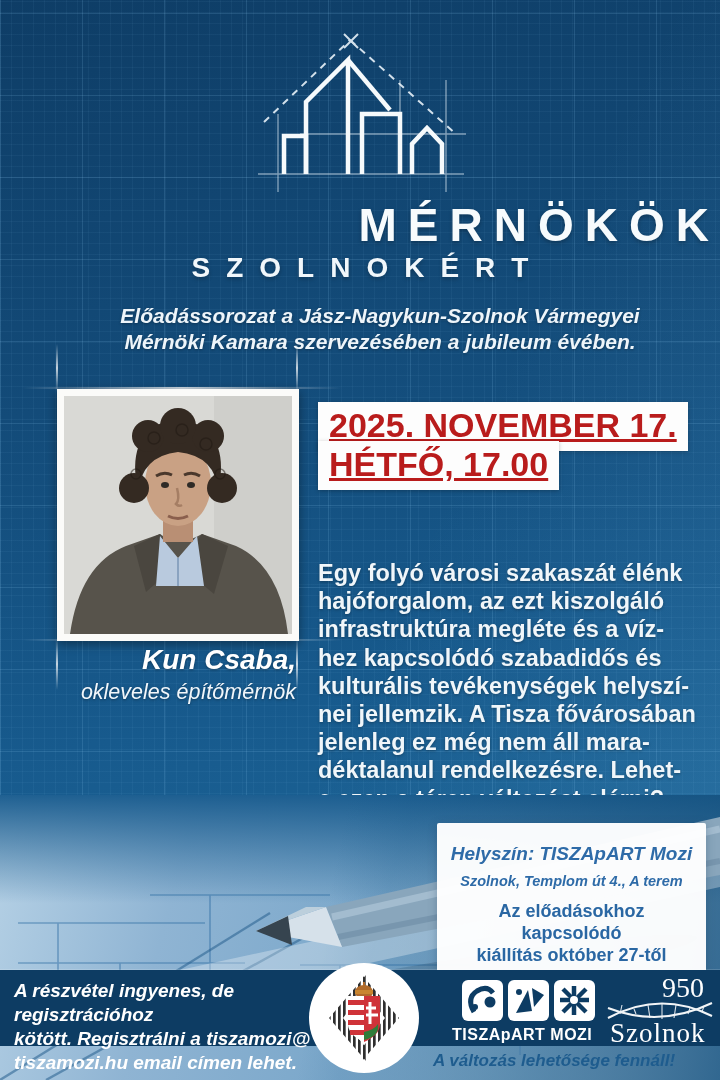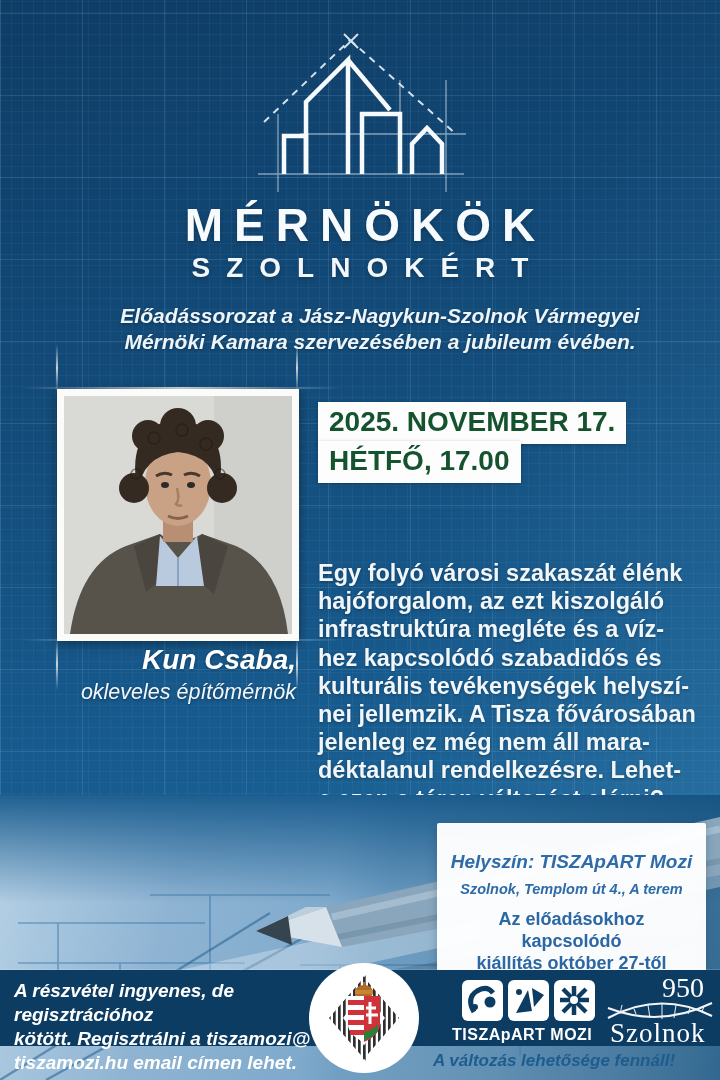--- a/index.html
+++ b/index.html
@@ -12,55 +12,55 @@
   }
   .grid-layer{
     position:absolute;inset:0;pointer-events:none;
     background-image:
       repeating-linear-gradient(0deg, rgba(140,200,240,.16) 0 1px, transparent 1px 82px),
       repeating-linear-gradient(90deg, rgba(140,200,240,.16) 0 1px, transparent 1px 82px),
       repeating-linear-gradient(0deg, rgba(140,200,240,.055) 0 1px, transparent 1px 11px),
       repeating-linear-gradient(90deg, rgba(140,200,240,.055) 0 1px, transparent 1px 11px);
   }
   .logo-svg{position:absolute;left:250px;top:22px;width:220px;height:175px;}
-  .title1{position:absolute;left:0;right:0;top:198px;text-align:center;color:#f7fbfd;
+  .title1{position:absolute;left:0;right:0;top:198px;text-align:right;color:#f7fbfd;
     font-size:46px;font-weight:700;letter-spacing:11px;text-indent:11px;
     text-shadow:0 2px 4px rgba(0,0,0,.25);}
   .title2{position:absolute;left:0;right:0;top:252px;text-align:center;color:#f1f7fb;
     font-size:28px;font-weight:600;letter-spacing:16px;text-indent:16px;
     text-shadow:0 2px 4px rgba(0,0,0,.25);}
   .subtitle{position:absolute;left:0;right:0;top:303px;text-align:center;color:#eef5fa;
     font-size:21px;line-height:26px;font-weight:700;font-style:italic;white-space:pre-line;
     text-shadow:0 1px 3px rgba(0,0,0,.3);padding-left:40px;}
   .cross-v{position:absolute;width:2px;background:linear-gradient(180deg,rgba(255,255,255,0),rgba(255,255,255,.75),rgba(255,255,255,0));}
   .cross-h{position:absolute;height:2px;background:linear-gradient(90deg,rgba(255,255,255,0),rgba(255,255,255,.8),rgba(255,255,255,0));}
   .photo-frame{position:absolute;left:57px;top:389px;width:242px;height:252px;background:#fbfbf9;
     padding:7px;box-sizing:border-box;box-shadow:0 3px 10px rgba(0,0,0,.4);}
   .photo-frame svg{display:block;width:100%;height:100%;}
   .speaker-name{position:absolute;left:30px;top:644px;width:266px;text-align:right;color:#fff;
     font-size:28px;font-weight:700;font-style:italic;text-shadow:0 1px 3px rgba(0,0,0,.35);}
   .speaker-title{position:absolute;left:24px;top:680px;width:272px;text-align:right;color:#f2f7fb;
     font-size:21.5px;font-style:italic;text-shadow:0 1px 3px rgba(0,0,0,.35);}
-  .chip{position:absolute;left:318px;background:#fdfdfd;color:#14532d;font-weight:700;
-    font-size:28px;padding:4px 11px 6px;box-shadow:0 1px 4px rgba(0,0,0,.25);}
+  .chip{position:absolute;left:318px;background:#fdfdfd;color:#b91c1c;font-weight:700;
+    font-size:34px;padding:4px 11px 6px;box-shadow:0 1px 4px rgba(0,0,0,.25);text-decoration:underline;}
   .chip1{top:402px;}
   .chip2{top:441px;}
   .topic{position:absolute;left:318px;top:484px;width:398px;color:#fff;font-size:30px;
     line-height:32px;font-weight:700;white-space:pre-line;text-shadow:0 2px 4px rgba(0,0,0,.3);}
   .body-text{position:absolute;left:318px;top:559px;width:402px;color:#f0f6fa;font-size:23.5px;
     line-height:28.2px;font-weight:700;white-space:pre-line;text-shadow:0 1px 3px rgba(0,0,0,.3);}
   .photo-area{position:absolute;left:0;top:795px;width:720px;height:285px;
     background:linear-gradient(105deg,#b7d2e6 0%,#8fb4d3 25%,#7aa7ca 52%,#9fc3dc 76%,#d8e7f1 100%);}
   .photo-area::before{content:"";position:absolute;inset:0;pointer-events:none;
     background:
       linear-gradient(100deg, rgba(23,90,141,0) 45%, rgba(20,81,127,.55) 78%, rgba(20,81,127,.85) 100%),
       linear-gradient(180deg, rgba(23,90,141,.95) 0%, rgba(23,90,141,0) 38%);}
   .photo-area svg{position:absolute;inset:0;}
   .venue-card{position:absolute;left:437px;top:823px;width:269px;height:149px;box-sizing:border-box;
-    background:rgba(255,255,255,.97);border-radius:2px;padding:28px 10px;text-align:center;
+    background:rgba(255,255,255,.97);border-radius:2px;padding:20px 10px;text-align:center;
     box-shadow:0 2px 10px rgba(30,60,90,.3);}
   .venue-name{color:#2e6ba8;font-size:19px;font-weight:700;font-style:italic;}
   .venue-address{color:#2e6ba8;font-size:14.5px;font-weight:700;font-style:italic;margin-top:8px;}
   .venue-note{color:#2a67a3;font-size:18px;line-height:22px;font-weight:700;
     margin-top:11px;white-space:pre-line;}
   .footer-bar{position:absolute;left:0;top:970px;width:720px;height:76px;background:#0d3c63;
     box-shadow:0 -1px 0 rgba(255,255,255,.15);}
   .registration{position:absolute;left:14px;top:979px;width:308px;color:#fff;font-size:19px;
     line-height:24px;font-weight:700;font-style:italic;white-space:pre-line;}
   .chamber-logo{position:absolute;left:308px;top:962px;width:112px;height:112px;}

